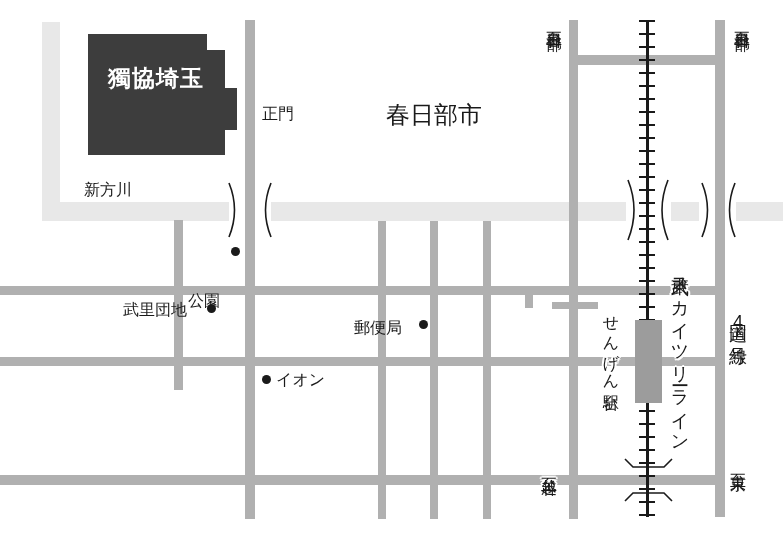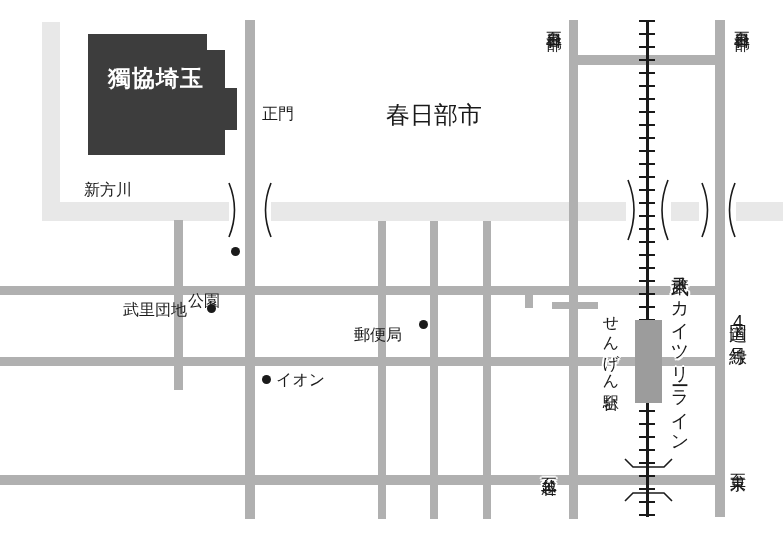--- a/index.html
+++ b/index.html
@@ -75,21 +75,21 @@
 
   <div class="lbl z7" style="left:262px;top:103px;">正門</div>
   <div class="lbl z7" style="left:84px;top:179px;text-align:center;">新方川</div>
   <div class="lbl two-line z7" style="left:386px;top:103px;">
     <div>春日部市</div>
   </div>
   <div class="lbl z7" style="left:188px;top:242px;margin-top:48px;">公園</div>
   <div class="dot z7" style="left:231px;top:247px;"></div>
   <div class="lbl z7" style="left:123px;top:299px;">武里団地</div>
   <div class="dot z7" style="left:207px;top:304px;"></div>
-  <div class="lbl z7" style="left:354px;top:324px;">郵便局</div>
+  <div class="lbl z7" style="left:354px;top:317px;">郵便局</div>
   <div class="dot z7" style="left:419px;top:320px;"></div>
   <div class="dot z7" style="left:262px;top:375px;"></div>
   <div class="lbl z7" style="left:276px;top:369px;">イオン</div>
 
   <div class="lbl v halo z7" style="left:544px;top:19px;">至春日部</div>
   <div class="lbl v halo z7" style="left:732px;top:19px;">至春日部</div>
   <div class="lbl v halo z7" style="left:601px;top:305px;">せんげん台駅</div>
   <div class="lbl v halo z7" style="left:670px;top:263px;font-size:18px;letter-spacing:1.5px;">東武スカイツリーライン</div>
   <div class="lbl v halo z7" style="left:728px;top:310px;font-size:18px;">国道4号線</div>
   <div class="lbl v halo z7" style="left:728px;top:461px;">至東京</div>

